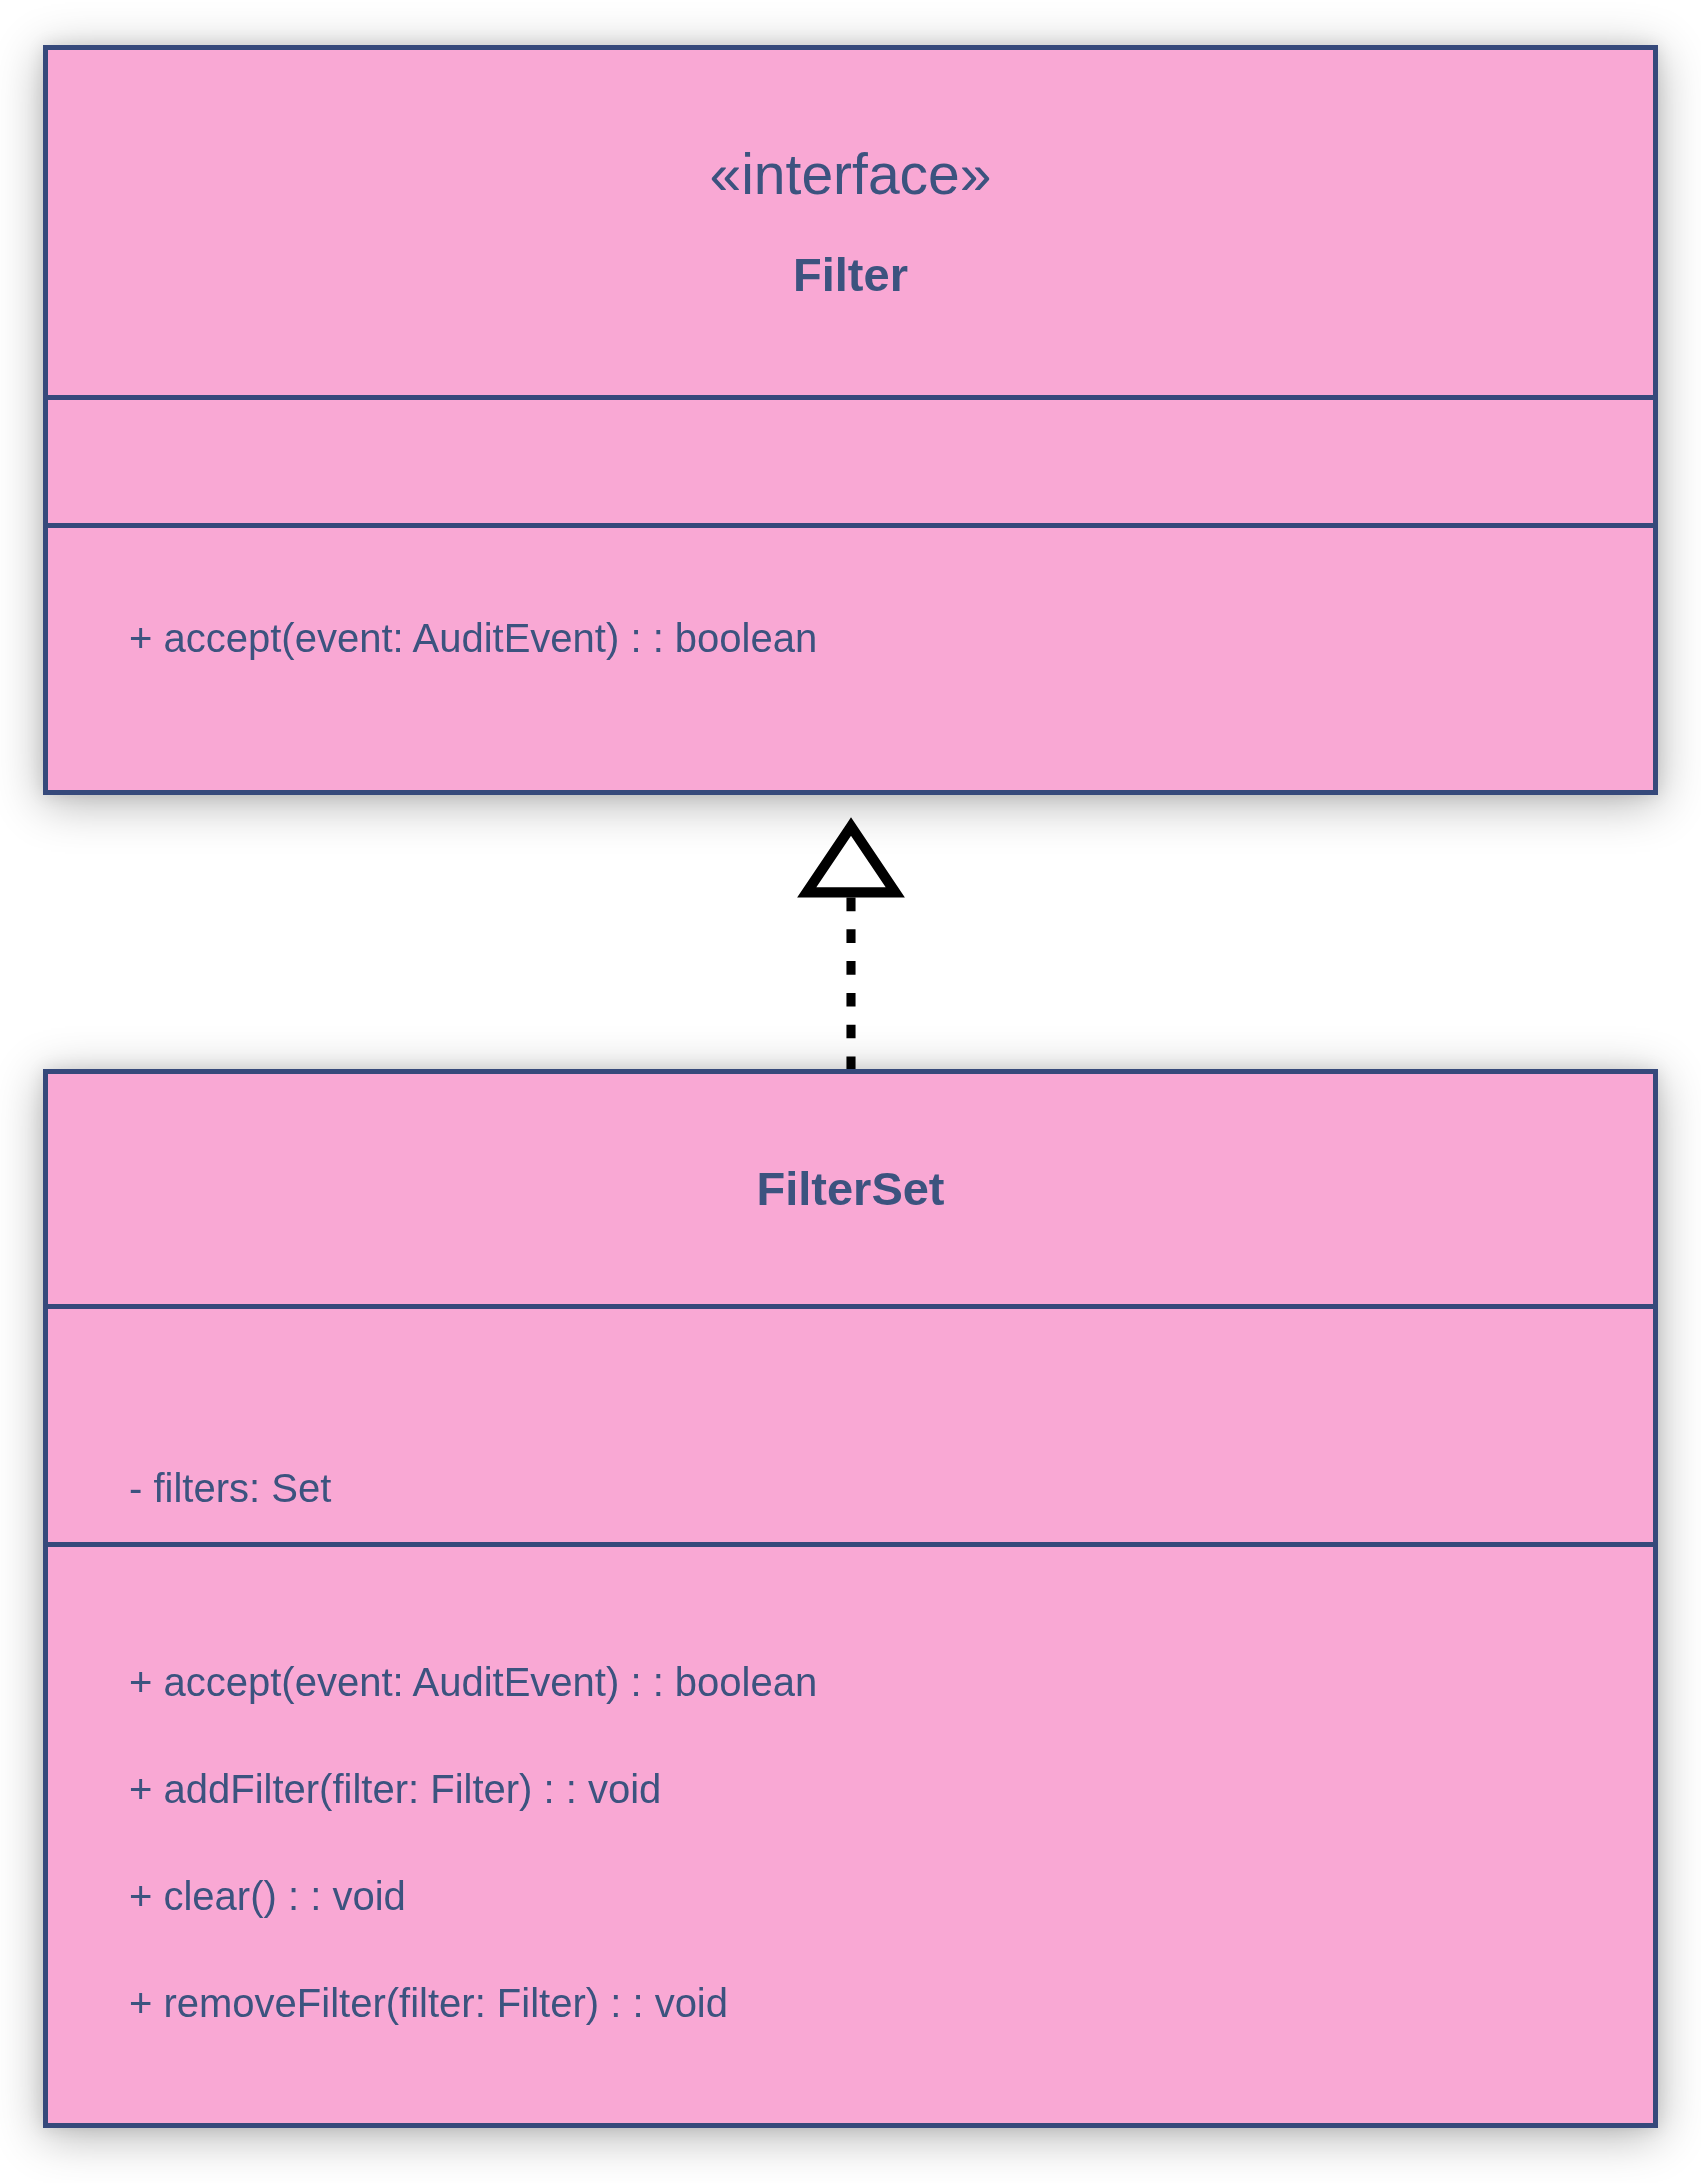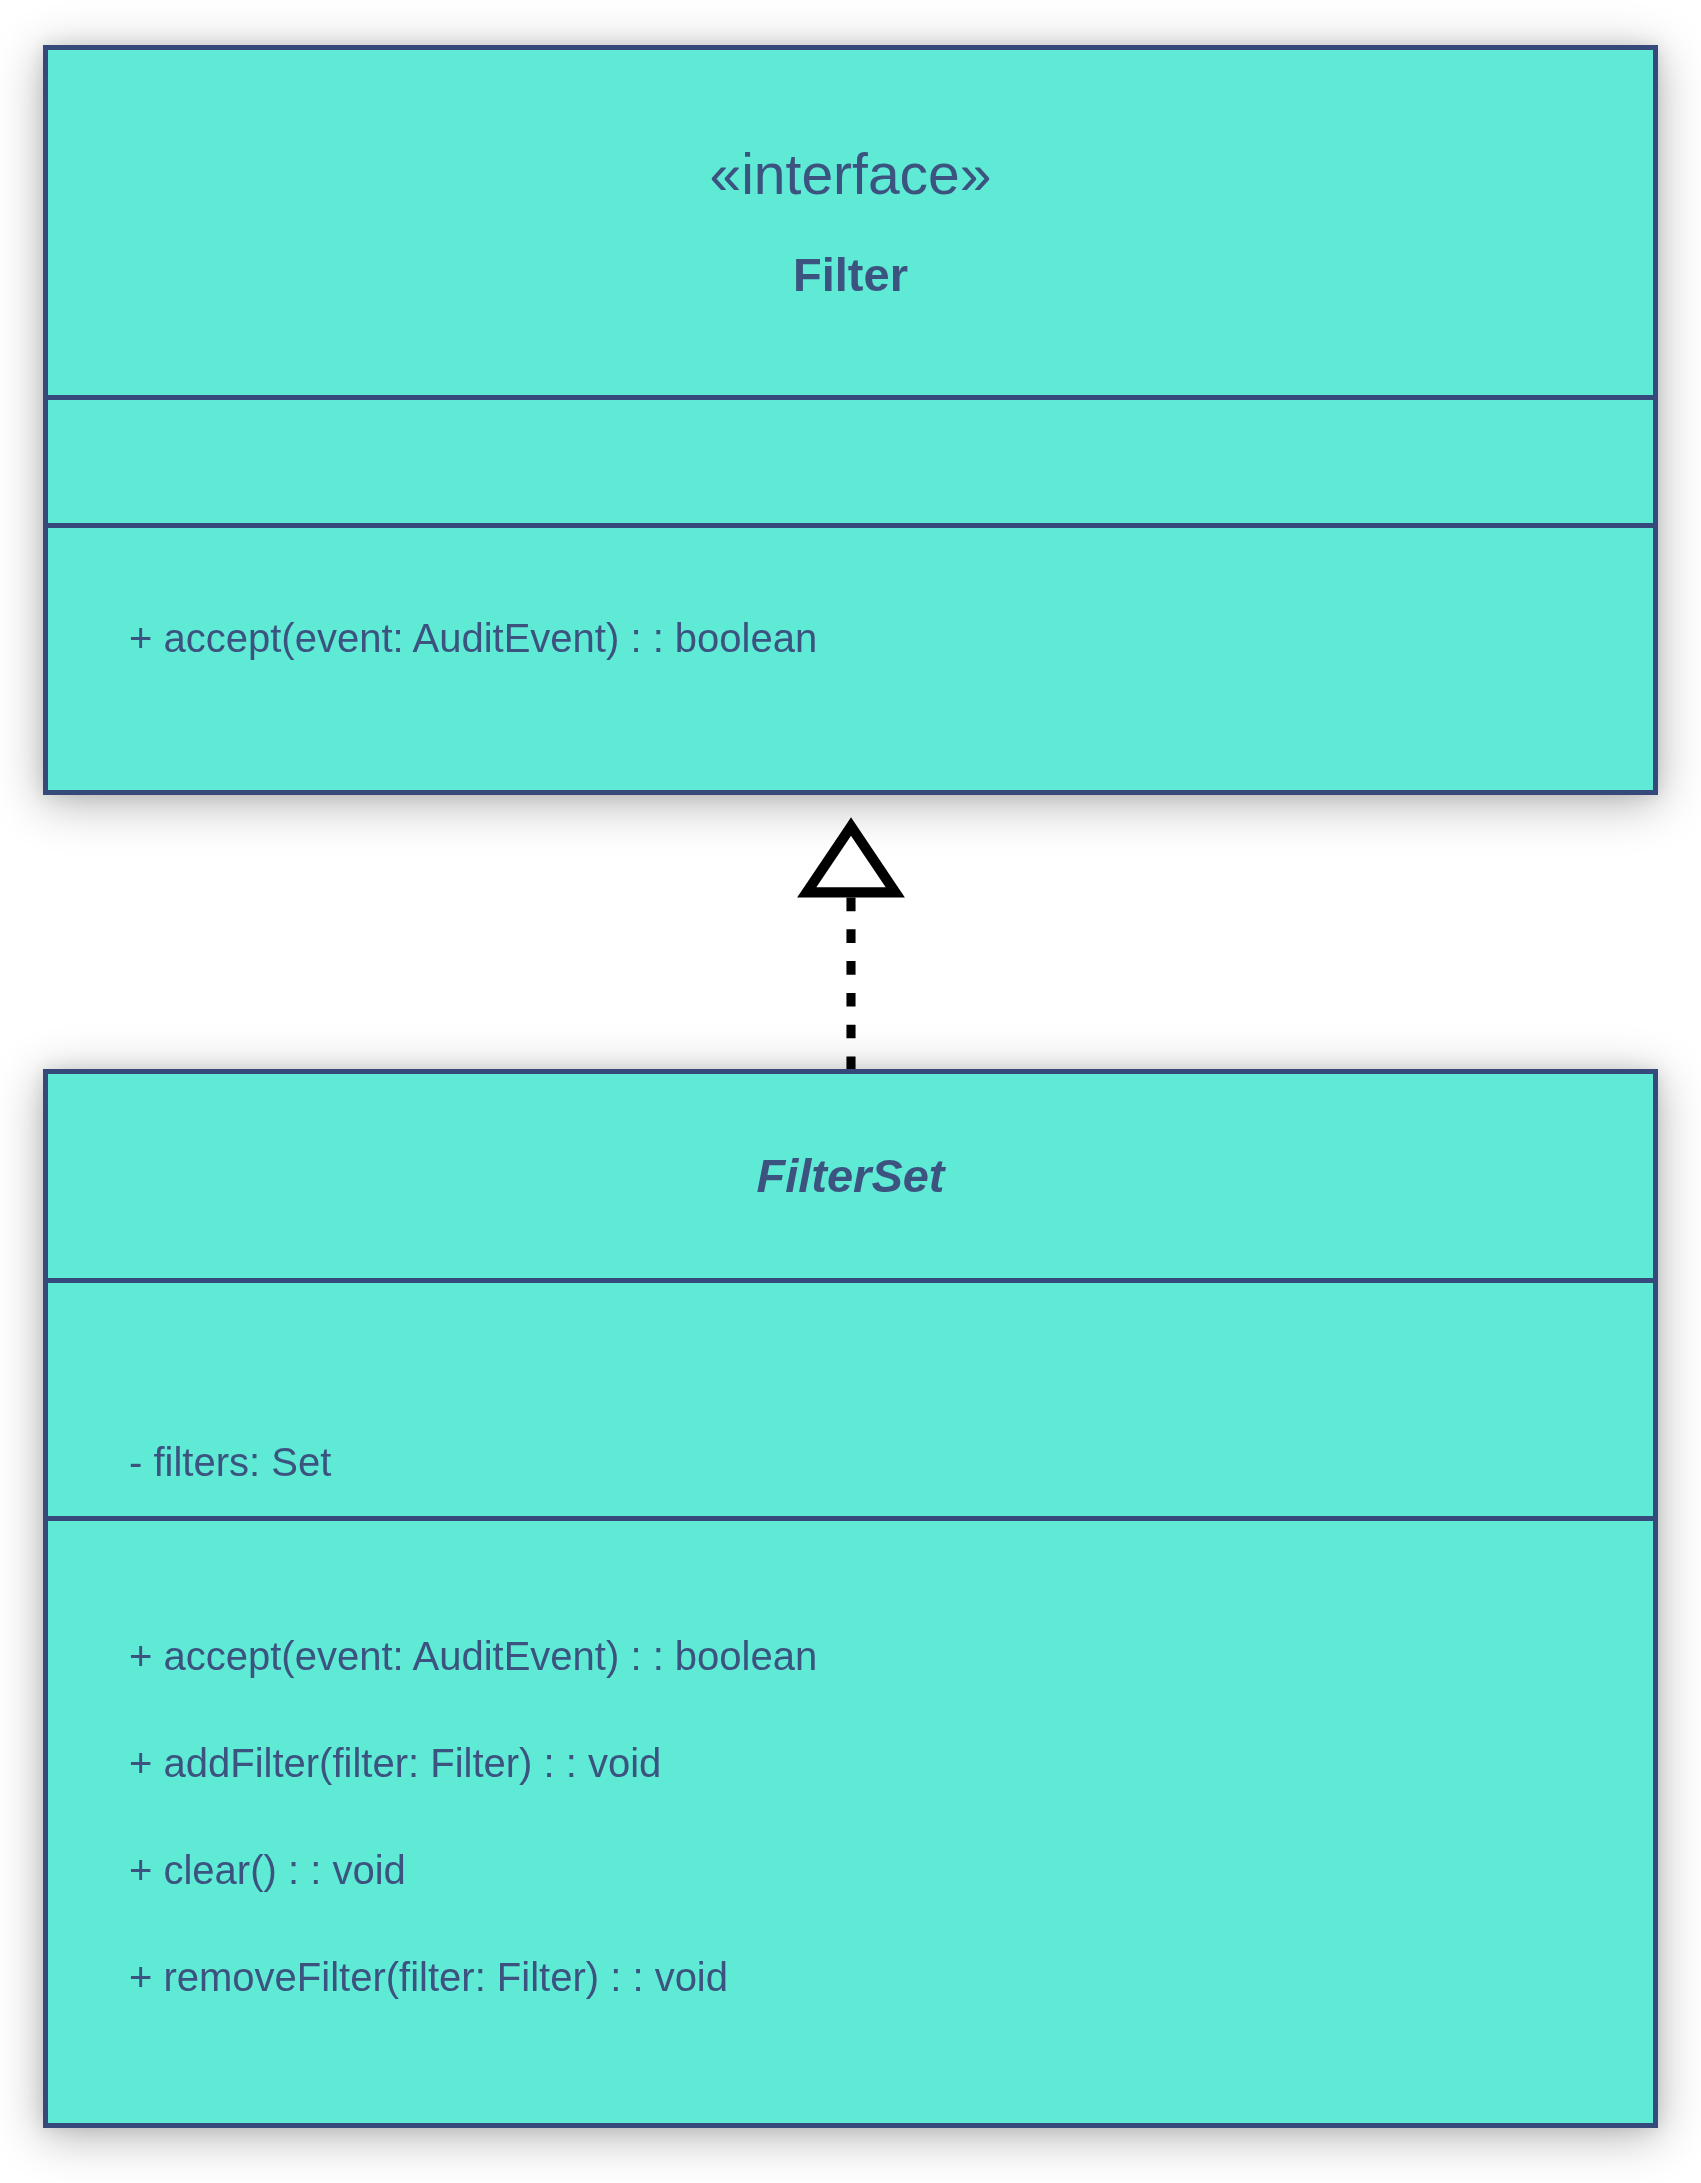--- a/index.html
+++ b/index.html
@@ -15,41 +15,41 @@
     color: #3c537f;
     overflow: hidden;
   }
 
   
   .uml-box {
     position: absolute;
     left: 43px;
     width: 1615px;
     box-sizing: border-box;
-    background: #5eead4;
+    background: #f9a8d4;
     border: 5.7px solid #36497b;
     display: flex;
     flex-direction: column;
     box-shadow: 0 8px 45px rgba(0,0,0,0.30), 0 0 16px rgba(0,0,0,0.10);
   }
   #filter-box    { top: 45px;   height: 750px; }
   #filterset-box { top: 1069px; height: 1059px; }
 
   .compartment { box-sizing: border-box; }
 
   .title-compartment {
     display: flex;
     flex-direction: column;
     align-items: center;
     justify-content: center;
     gap: 45px;
     text-align: center;
   }
   #filter-box .title-compartment    { height: 345px; }
-  #filterset-box .title-compartment { height: 204px; font-style: italic; }
+  #filterset-box .title-compartment { height: 230px; }
 
   .stereotype {
     font-size: 57px;
     line-height: 1.08;
   }
   .class-name {
     font-size: 47px;
     font-weight: 700;
     line-height: 1.08;
   }

